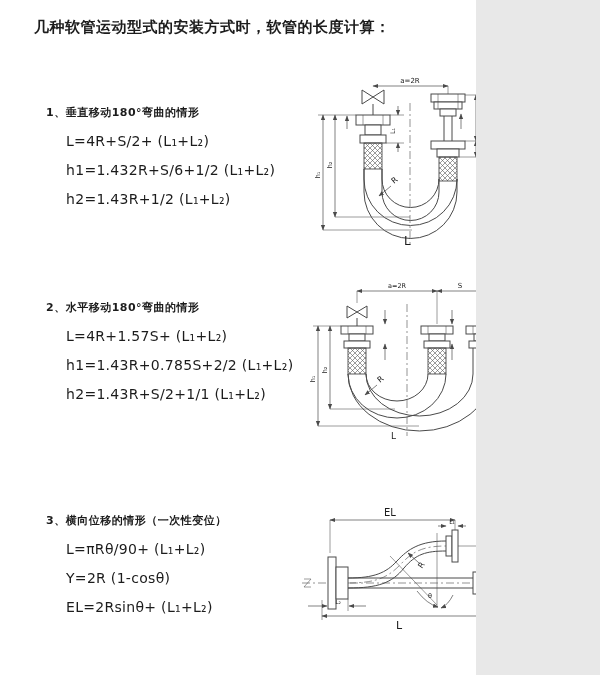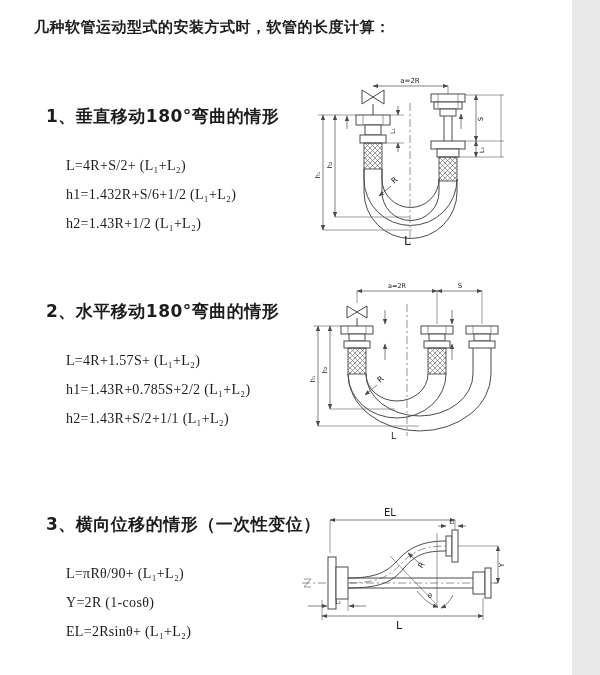--- a/index.html
+++ b/index.html
@@ -1,27 +1,27 @@
 <!DOCTYPE html>
 <html><head>
 <meta charset="utf-8">
 <style>
   html,body{margin:0;padding:0;background:#e8e8e8;}
   #page{
-    position:relative;width:572px;height:675px;background:#ffffff;
+    position:relative;width:476px;height:675px;background:#ffffff;
     font-family:"DejaVu Sans","Liberation Sans",sans-serif;
     color:#1c1c1c;overflow:hidden;
   }
   #title{
     position:absolute;left:34px;top:18px;font-size:15px;font-weight:600;
     letter-spacing:0.5px;white-space:nowrap;
   }
   .section{position:absolute;left:46px;}
-  .section .heading{font-size:17px;font-weight:600;letter-spacing:0.5px;white-space:nowrap;}
-  .section .formulas{margin-top:23px;padding-left:20px;font-family:Liberation Serif, serif;}
+  .section .heading{font-size:11px;font-weight:600;letter-spacing:0.5px;white-space:nowrap;}
+  .section .formulas{margin-top:7px;padding-left:20px;}
   .section .formula{font-size:14px;line-height:29px;white-space:nowrap;letter-spacing:0.3px;}
   #sec1{top:105px;}
   #sec2{top:300px;}
   #sec3{top:513px;}
   .dwg{position:absolute;}
   #d1{left:300px;top:73px;}
   #d2{left:305px;top:278px;}
   #d3{left:300px;top:505px;}
   
   .tl{stroke:#4a4a4a;stroke-width:1;fill:none;}

